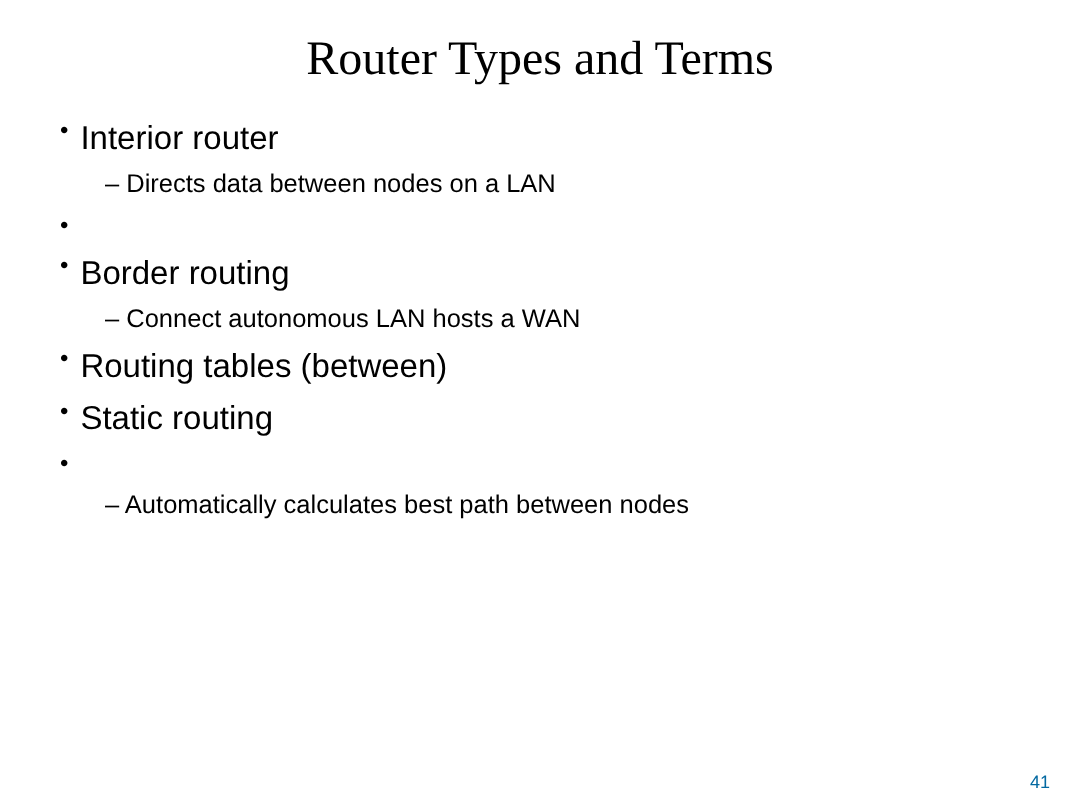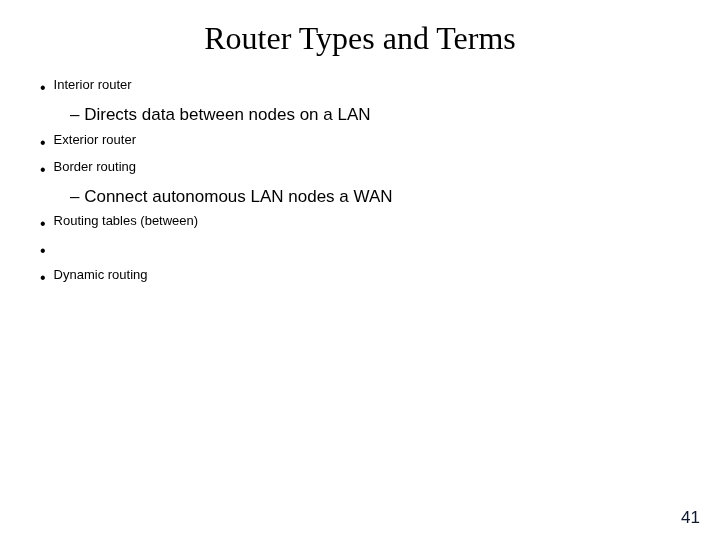--- a/index.html
+++ b/index.html
@@ -46,83 +46,85 @@
     }
 
     .bullet {
       margin-right: 8px;
       font-size: 16px;
       flex-shrink: 0;
       margin-top: 1px;
     }
 
     .bullet-text {
-      font-size: 13px;
+      font-size: 22px;
       font-family: Arial, sans-serif;
     }
 
     .sub-item {
       display: flex;
       align-items: flex-start;
       margin-left: 30px;
       margin-bottom: 2px;
     }
 
     .sub-text {
       font-size: 17px;
       font-family: Arial, sans-serif;
     }
 
     .page-number {
       position: absolute;
       bottom: 12px;
       right: 20px;
-      font-size: 17px;
-      color: #0f172a;
+      font-size: 12px;
+      color: #0369a1;
     }
   </style>
 </head>
 <body>
 
 <div class="slide">
   <h1 class="title">Router Types and Terms</h1>
 
   <div class="content">
 
     <div class="bullet-item">
       <span class="bullet">•</span>
       <span class="bullet-text">Interior router</span>
     </div>
     <div class="sub-item">
       <span class="sub-text">– Directs data between nodes on a LAN</span>
     </div>
 
     <div class="bullet-item">
       <span class="bullet">•</span>
-      <span class="bullet-text">Exterior router</span>
     </div>
 
     <div class="bullet-item">
       <span class="bullet">•</span>
       <span class="bullet-text">Border routing</span>
     </div>
     <div class="sub-item">
-      <span class="sub-text">– Connect autonomous LAN nodes a WAN</span>
+      <span class="sub-text">– Connect autonomous LAN hosts a WAN</span>
     </div>
 
     <div class="bullet-item">
       <span class="bullet">•</span>
       <span class="bullet-text">Routing tables (between)</span>
     </div>
 
     <div class="bullet-item">
       <span class="bullet">•</span>
+      <span class="bullet-text">Static routing</span>
     </div>
 
     <div class="bullet-item">
       <span class="bullet">•</span>
-      <span class="bullet-text">Dynamic routing</span>
+    </div>
+    <div class="sub-item">
+      <span class="sub-text">– Automatically calculates best path between nodes</span>
     </div>
 
   </div>
 
   <div class="page-number">41</div>
 </div>
 
 </body></html>

